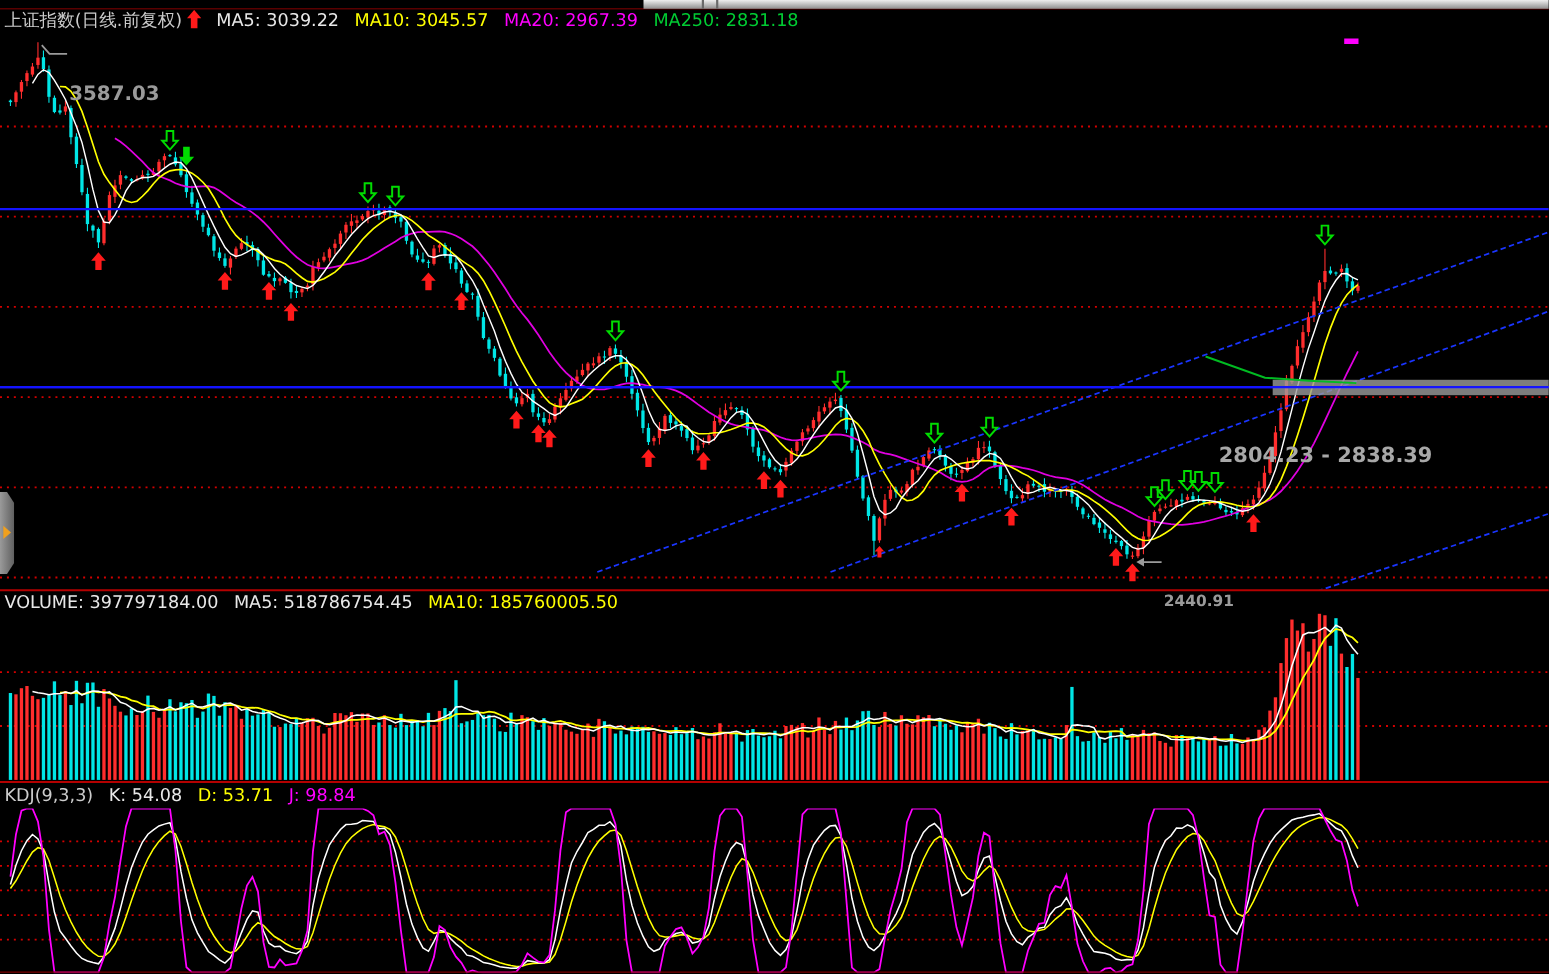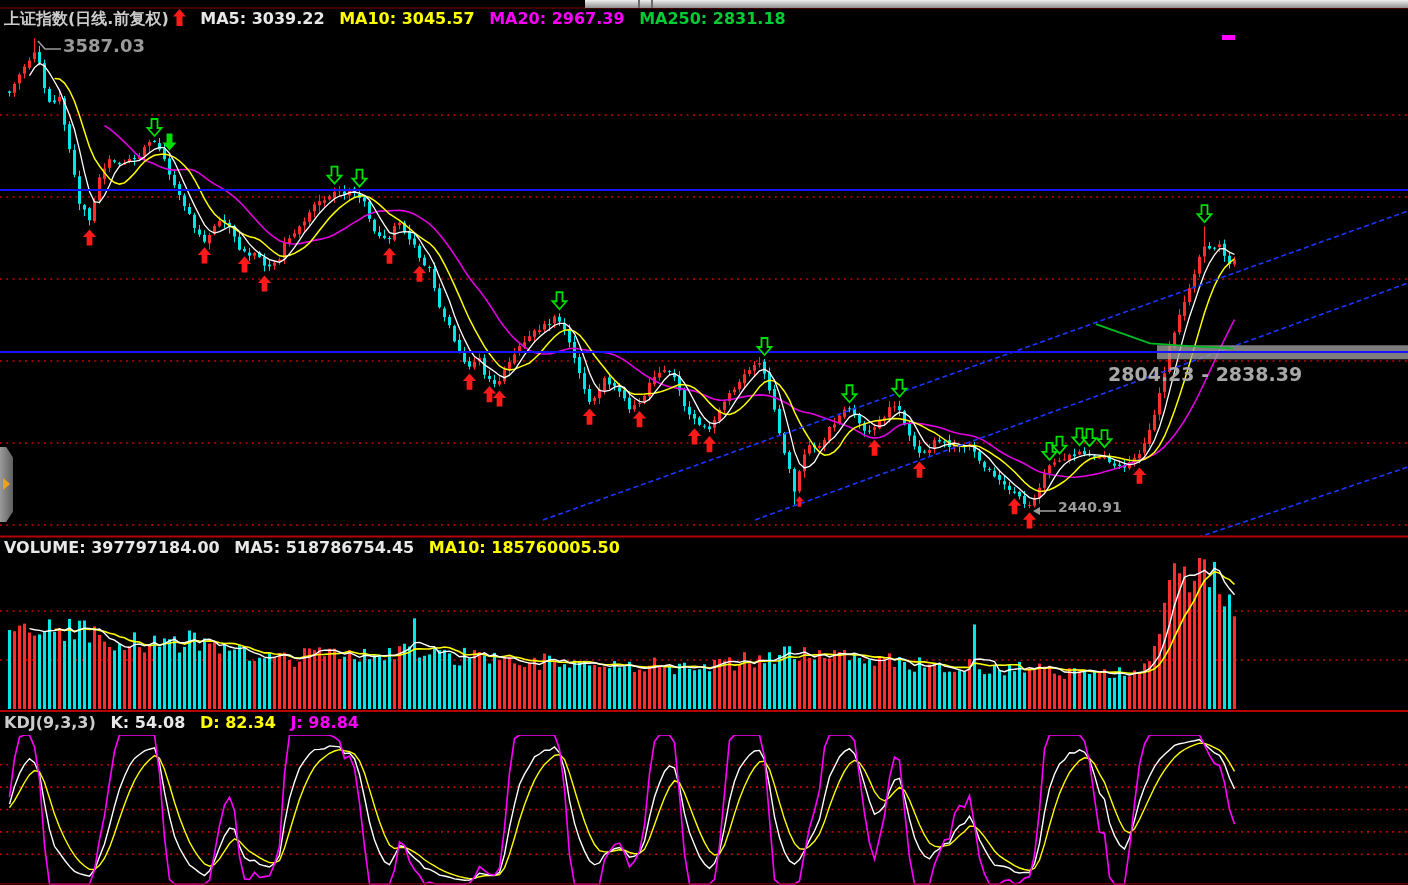--- a/index.html
+++ b/index.html
@@ -1,31 +1,31 @@
 <!DOCTYPE html>
 <html><head>
 <meta charset="utf-8">
 <style>
   html,body{margin:0;padding:0;background:#000;}
   body{width:1408px;height:885px;position:relative;overflow:hidden;
        font-family:"DejaVu Sans","Liberation Sans",sans-serif;}
   #chart{position:absolute;left:0;top:0;}
-  .hdr{position:absolute;left:4px;white-space:nowrap;font-size:16px;font-weight:bold;
+  .hdr{position:absolute;left:4px;white-space:nowrap;font-size:16px;font-weight:normal;
        letter-spacing:0px;z-index:5;}
   .hdr span{margin-right:9px;}
   .c-white{color:#e8e8e8;}
   .c-yellow{color:#ffff00;}
   .c-magenta{color:#ff00ff;}
   .c-green{color:#00cc33;}
   .c-gray{color:#cccccc;}
   #main-hdr{top:9px;}
   #vol-hdr{top:538px;}
   #kdj-hdr{top:713px;}
   .hdr-arrow{display:inline-block;vertical-align:-2px;margin:0 2px 0 0;}
-  .lbl{position:absolute;color:#9a9a9a;z-index:6;white-space:nowrap;font-weight:bold;}
+  .lbl{position:absolute;color:#9a9a9a;z-index:6;white-space:nowrap;font-weight:bold;margin-top:40px;}
   #peak-lbl{left:63px;top:35px;font-size:18px;}
   #low-lbl{left:1058px;top:499px;font-size:14px;}
   #band-lbl{left:1108px;top:363px;font-size:19px;color:#a8a8a8;}
   #top-strip{position:absolute;left:585px;top:0;width:823px;height:8px;z-index:7;
              background:linear-gradient(#efefef,#8f8f8f);}
   .notch{position:absolute;top:0;width:2px;height:8px;background:#6a6a6a;z-index:8;}
   #notch-a{left:638px;} #notch-b{left:651px;}
   #left-tab{position:absolute;left:0;top:447px;width:13px;height:75px;z-index:7;
             background:linear-gradient(90deg,#9a9a9a,#5f5f5f);
             clip-path:polygon(0 0,48% 0,100% 14%,100% 86%,48% 100%,0 100%);
@@ -884,21 +884,21 @@
 
 <div class="hdr" id="vol-hdr">
   <span class="c-white">VOLUME: 397797184.00</span>
   <span class="c-white">MA5: 518786754.45</span>
   <span class="c-yellow">MA10: 185760005.50</span>
 </div>
 
 <div class="hdr" id="kdj-hdr">
   <span class="c-gray">KDJ(9,3,3)</span>
   <span class="c-white">K: 54.08</span>
-  <span class="c-yellow">D: 82.34</span>
+  <span class="c-yellow">D: 53.71</span>
   <span class="c-magenta">J: 98.84</span>
 </div>
 
 <div class="lbl" id="peak-lbl">3587.03</div>
 <div class="lbl" id="low-lbl">2440.91</div>
 <div class="lbl" id="band-lbl">2804.23 - 2838.39</div>
 
 <div id="left-tab">
   <span class="tri"></span>
 </div>

